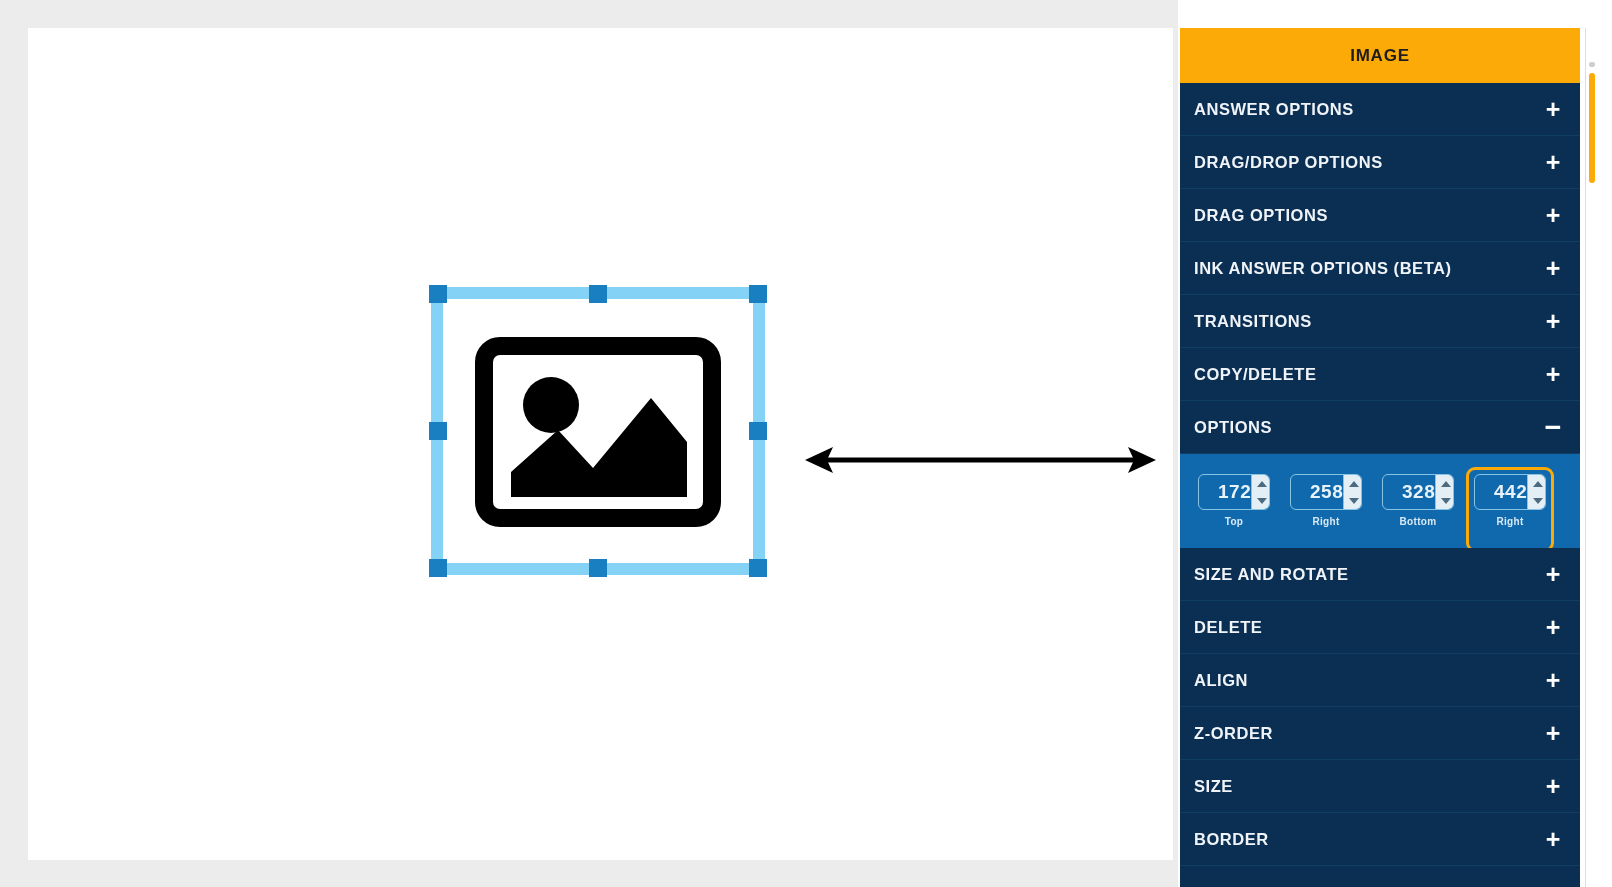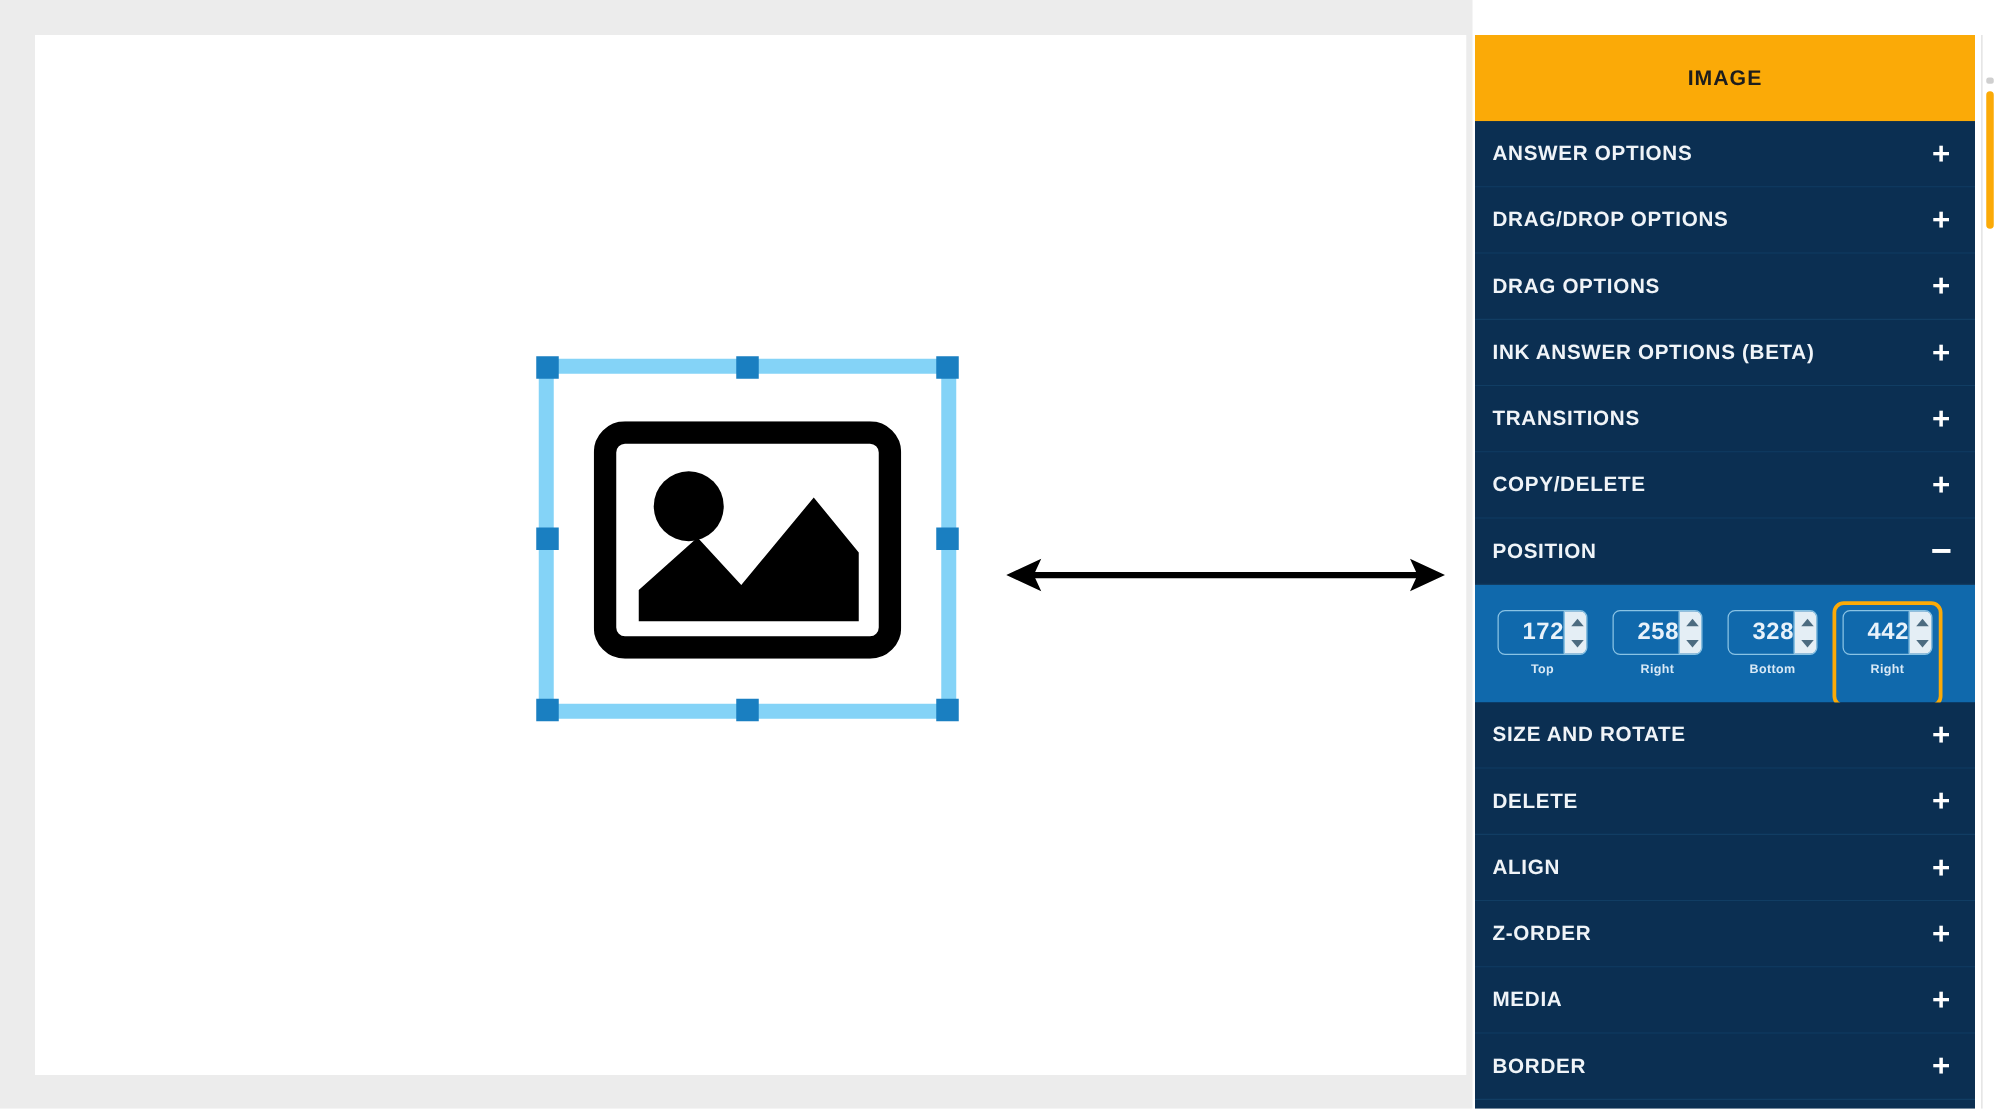--- a/index.html
+++ b/index.html
@@ -96,21 +96,21 @@
   #properties-panel {
     position: absolute;
     left: 1180px;
     top: 28px;
     width: 400px;
     height: 859px;
     background: #0b2f52;
     overflow: hidden;
   }
   #panel-title {
-    height: 69px;
+    height: 55px;
     background: #fbaa07;
     color: #1d1d1d;
     font-size: 17px;
     font-weight: bold;
     letter-spacing: 0.8px;
     display: flex;
     align-items: center;
     justify-content: center;
   }
   .section-row {
@@ -317,21 +317,21 @@
       <div class="section-label">TRANSITIONS</div>
       <div class="section-toggle">+</div>
     </div>
 
     <div class="section-row">
       <div class="section-label">COPY/DELETE</div>
       <div class="section-toggle">+</div>
     </div>
 
     <div class="section-row">
-      <div class="section-label">POSITION</div>
+      <div class="section-label">OPTIONS</div>
       <div class="section-toggle minus">−</div>
     </div>
 
     <div id="position-body">
 
       <div class="spin-group">
         <div class="spin-control">
           <div class="spin-value">172</div>
           <div class="spin-buttons">
             <div class="spin-btn up">
@@ -406,21 +406,21 @@
       <div class="section-label">ALIGN</div>
       <div class="section-toggle">+</div>
     </div>
 
     <div class="section-row">
       <div class="section-label">Z-ORDER</div>
       <div class="section-toggle">+</div>
     </div>
 
     <div class="section-row">
-      <div class="section-label">MEDIA</div>
+      <div class="section-label">SIZE</div>
       <div class="section-toggle">+</div>
     </div>
 
     <div class="section-row">
       <div class="section-label">BORDER</div>
       <div class="section-toggle">+</div>
     </div>
 
   </div>
 

